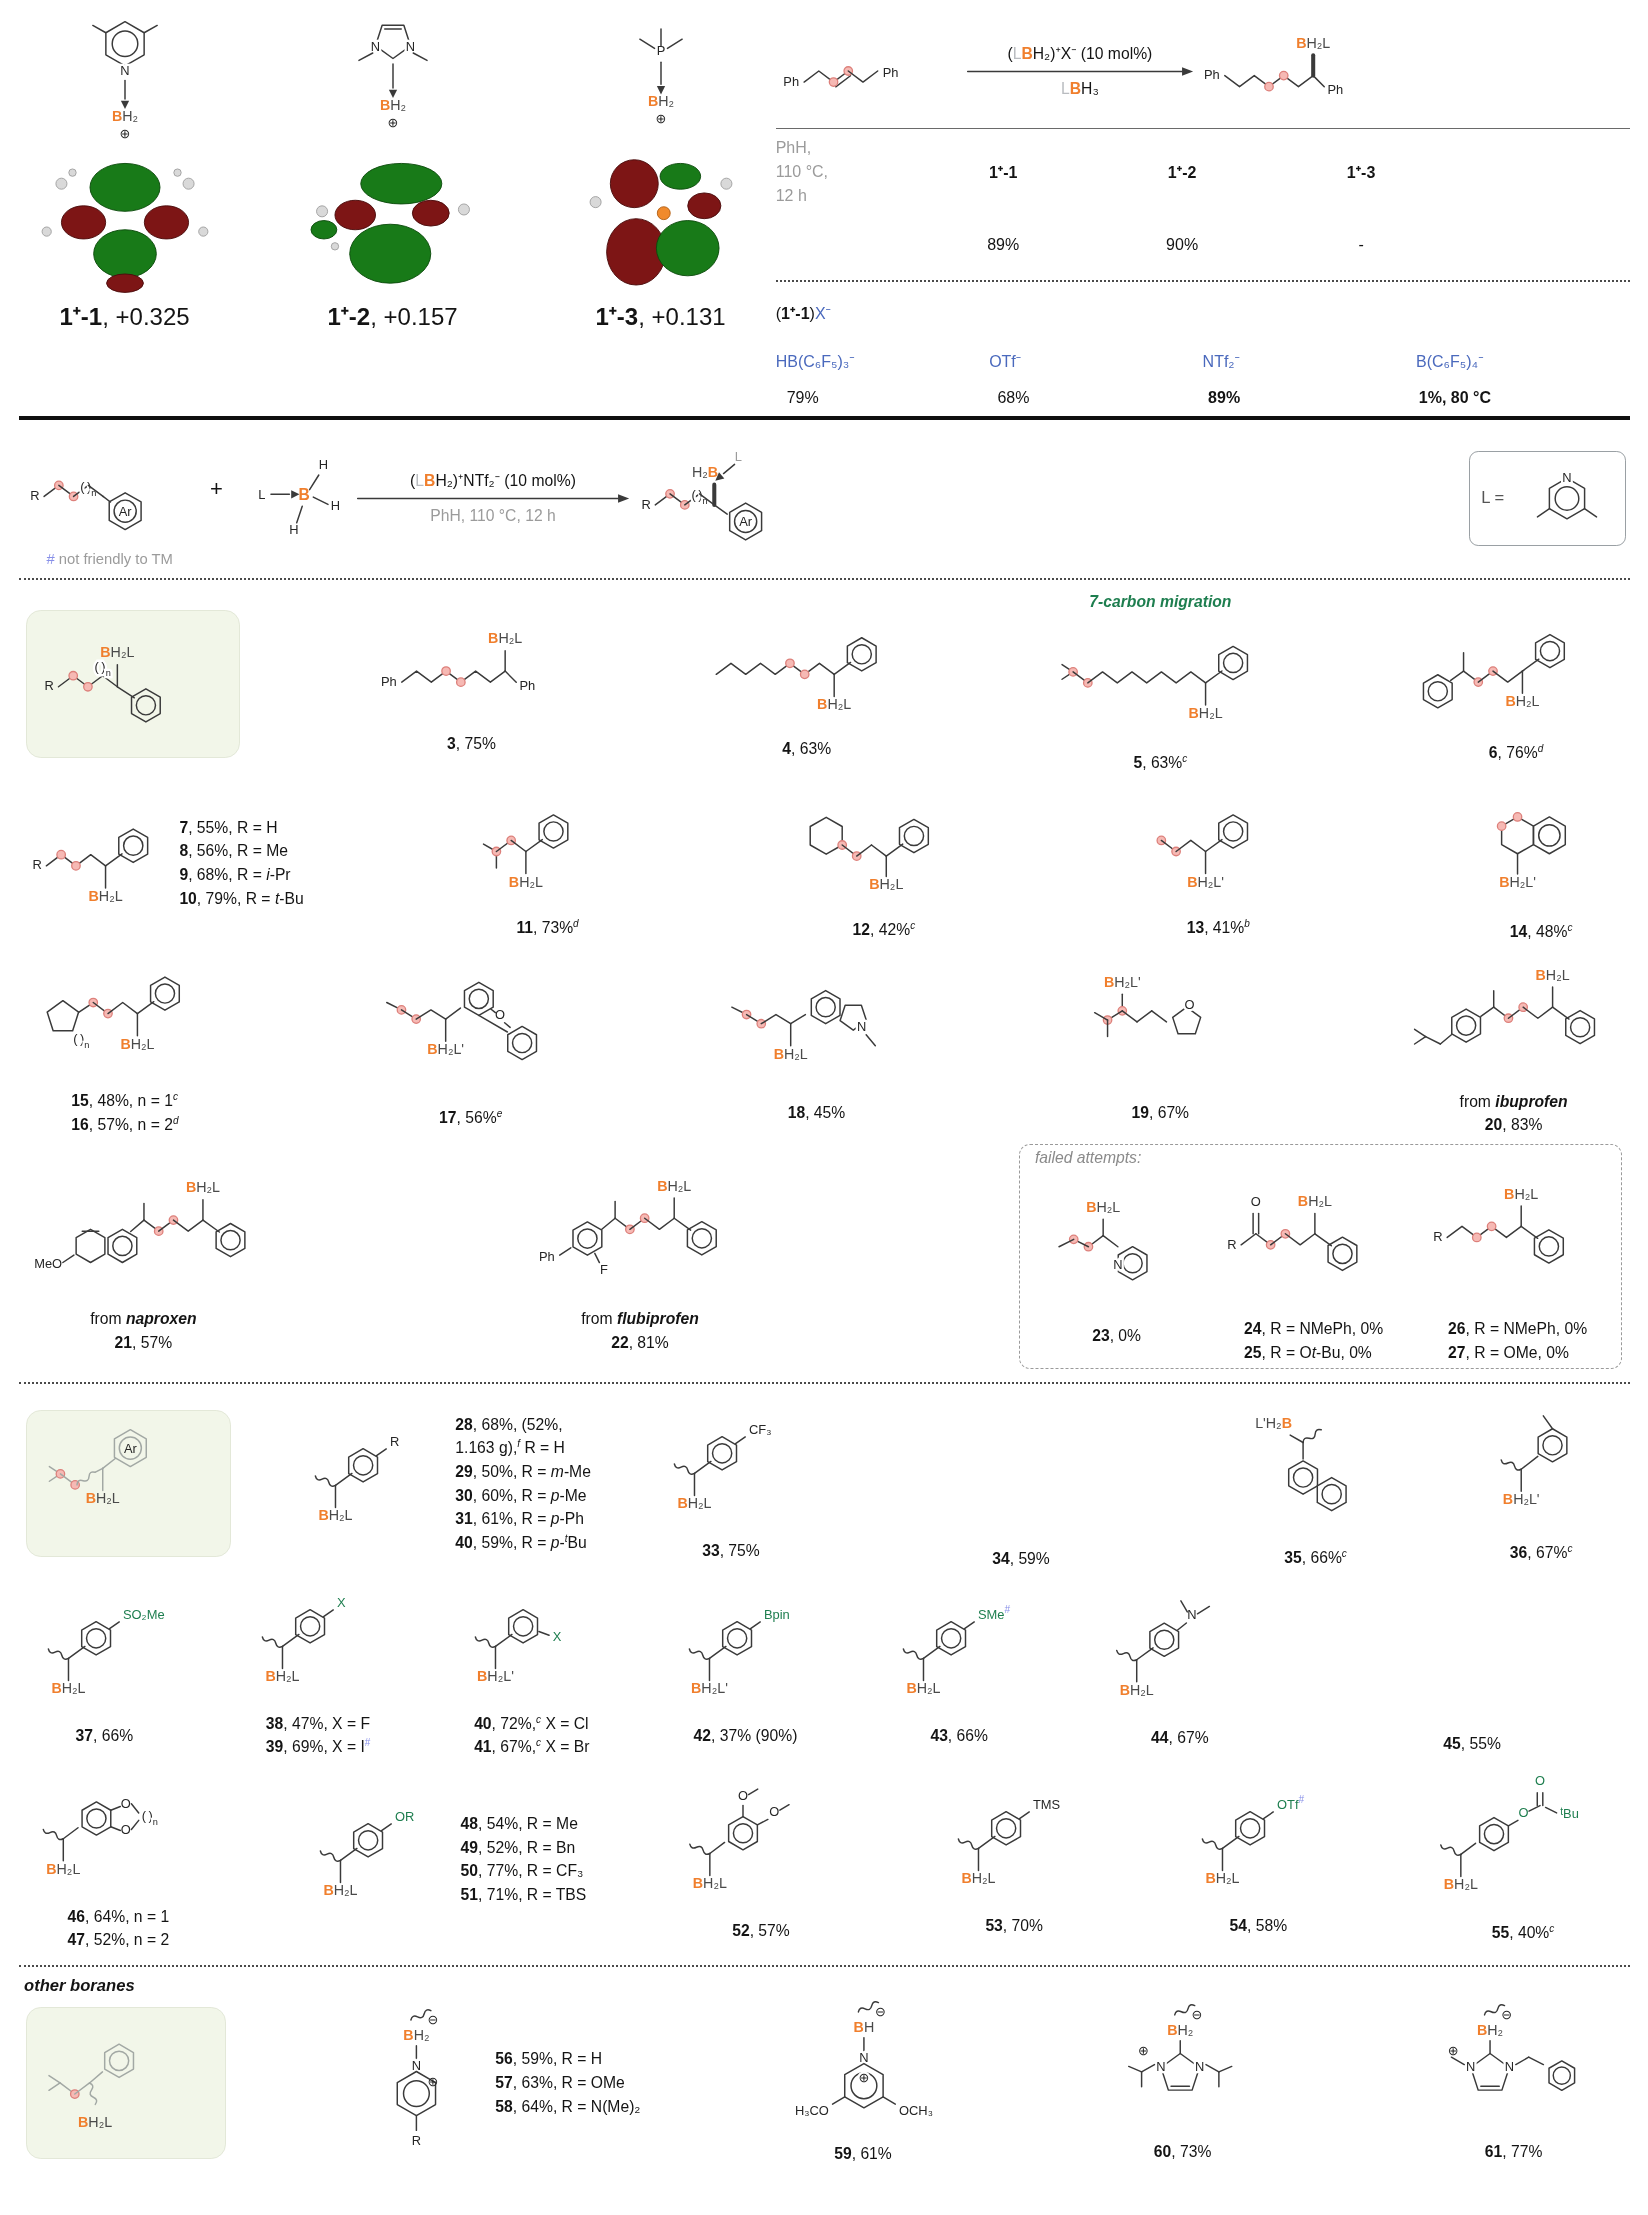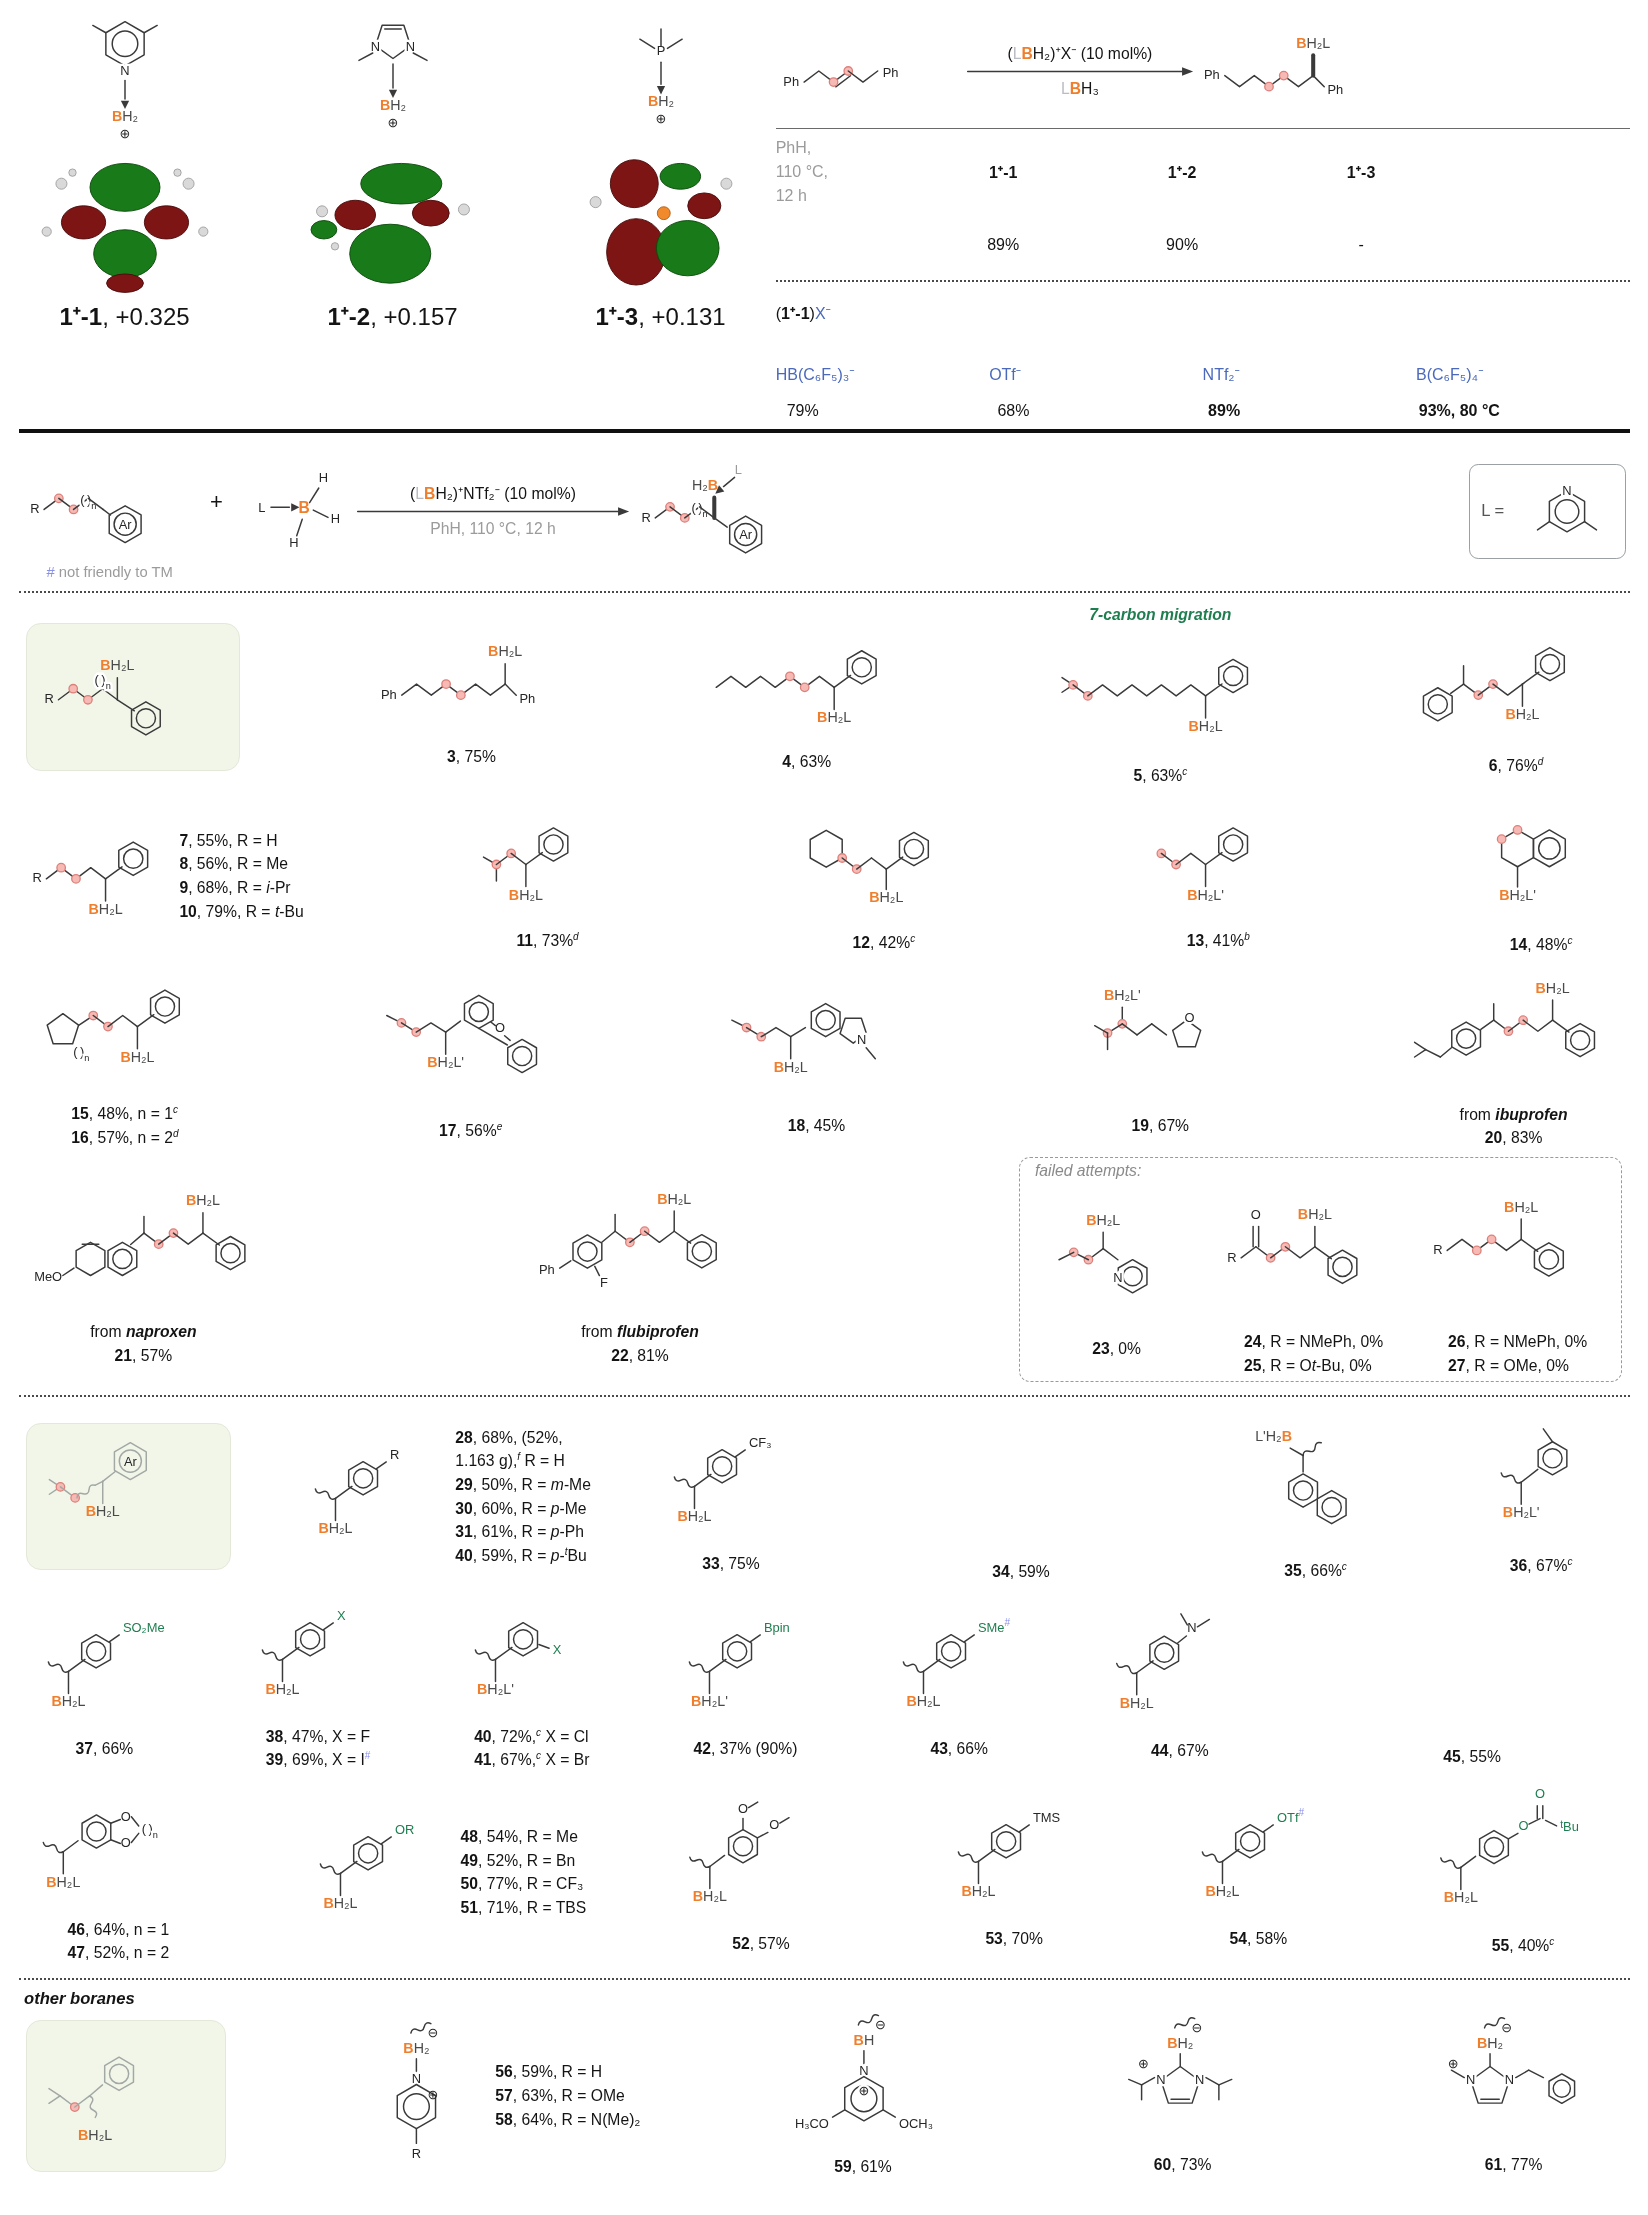--- a/index.html
+++ b/index.html
@@ -49,21 +49,21 @@
   .cat .cap{font-size:24px;margin-top:2px}
   .hrx{flex:1;padding-top:13px}
   .hrx-top{display:flex;align-items:center;gap:3.7px;justify-content:flex-start}
   .arrowblk{display:flex;flex-direction:column;align-items:center;font-size:15.7px}
   .arrowblk .c{line-height:1.4}
   .ytab{border-top:1.8px solid #6a6a6a;margin-top:5.5px;display:grid;grid-template-columns:138px 1fr 1fr 1fr;font-size:16px;align-items:center;row-gap:13px;padding-top:7.4px}
   .ytab .cond{color:#9b9b9b;line-height:1.5}
   .ytab .hd{font-weight:bold;text-align:center}
   .ytab .vl{text-align:center;padding-top:14.8px}
   .ytab .dash{grid-column:1/5;border-top:2.3px dotted #4a4a4a;margin:13px 0 7.4px 0}
-  .ytab .anl{grid-column:1/5;font-size:16px;margin-bottom:26px}
+  .ytab .anl{grid-column:1/5;font-size:16px;margin-bottom:13px}
   .ytab .ann{color:#4a69bd;text-align:left}
   .ytab .anv{text-align:left;padding-top:3.7px}
   .an4{display:grid;grid-template-columns:1fr 1fr 1fr 1fr}
   .scheme{display:flex;align-items:center;gap:3.7px;padding:1.8px 3.7px}
   .plus{font-size:22px;padding:0 9.2px 18.5px 9.2px}
   .lbox{border:1.4px solid #9aa0a4;border-radius:9.2px;display:flex;align-items:center;gap:3.7px;padding:3.7px 11px;margin-left:auto}
   .lbox .eq{font-size:16.6px;color:#555}
 </style>
 </head>
 <body>
@@ -205,21 +205,21 @@
           <div class="an4" style="grid-column: 1 / 5;">
             <div class="ann">HB(C₆F₅)₃⁻</div>
             <div class="ann">OTf⁻</div>
             <div class="ann">NTf₂⁻</div>
             <div class="ann">B(C₆F₅)₄⁻</div>
           </div>
           <div class="an4" style="grid-column: 1 / 5; margin-left: 11px;">
             <div class="anv">79%</div>
             <div class="anv">68%</div>
             <div class="anv"><b>89%</b></div>
-            <div class="anv"><b>93%, 80 °C</b></div>
+            <div class="anv"><b>1%, 80 °C</b></div>
           </div>
         </div>
     </div>
   </div>
 
   <div class="rule-thick"></div>
 
   <div class="scheme">
     <div class="cmp">
       <span id="midSub">

